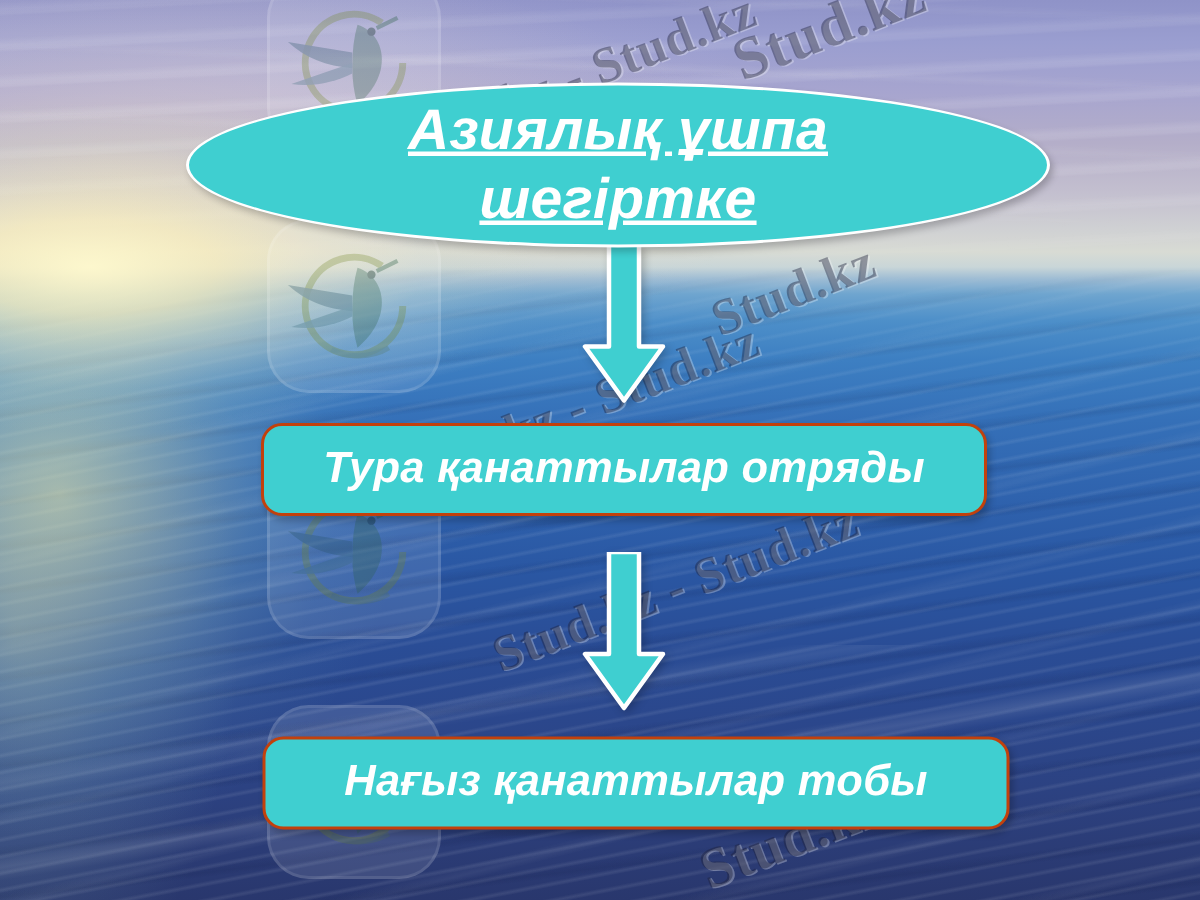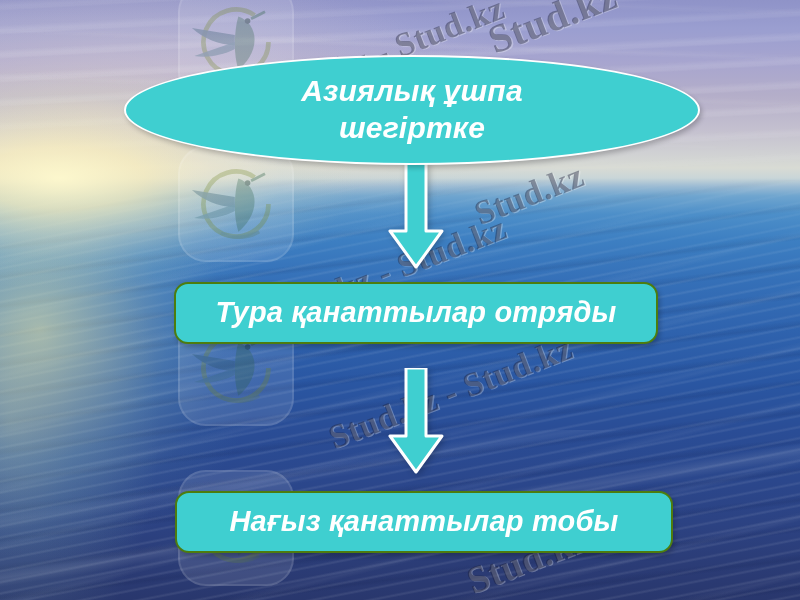--- a/index.html
+++ b/index.html
@@ -182,39 +182,39 @@
     border-radius: 50%;
     box-sizing: border-box;
     display: flex;
     align-items: center;
     justify-content: center;
     box-shadow: 2px 3px 5px rgba(0,0,0,0.22);
   }
   .node-box {
     position: absolute;
     background: #3fcfd0;
-    border: 2px solid #4d7c0f;
+    border: 2px solid #c2410c;
     border-radius: 14px;
     box-sizing: border-box;
     display: flex;
     align-items: center;
     justify-content: center;
     box-shadow: 2px 3px 5px rgba(0,0,0,0.22);
   }
   .node-label {
     color: #ffffff;
     font-style: italic;
     font-weight: bold;
     font-size: 29px;
     line-height: 1.22;
     text-align: center;
     white-space: pre-line;
     letter-spacing: 0.2px;
   }
-  .node-ellipse .node-label { font-size: 30px; }
+  .node-ellipse .node-label { font-size: 38px; text-decoration: underline; }
 
   .arrow-down {
     position: absolute;
     filter: drop-shadow(2px 2px 3px rgba(0,0,0,0.22));
   }
 </style>
 </head>
 <body>
 
 <div id="stage">

